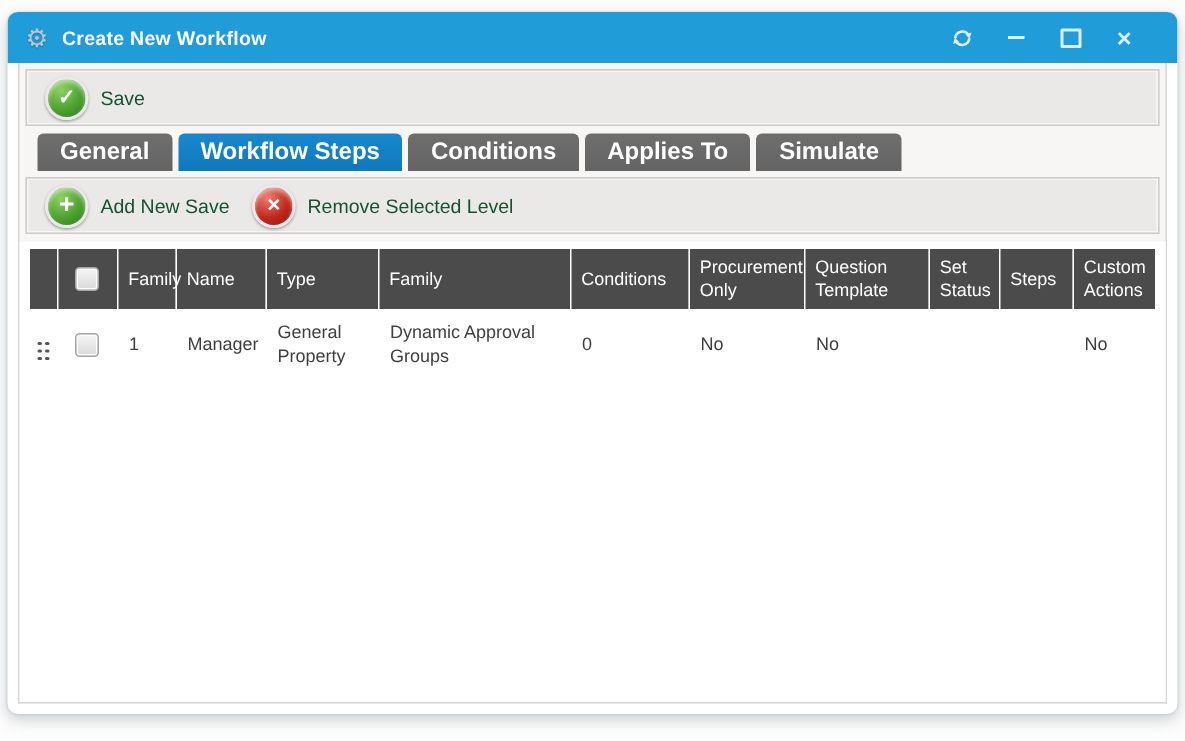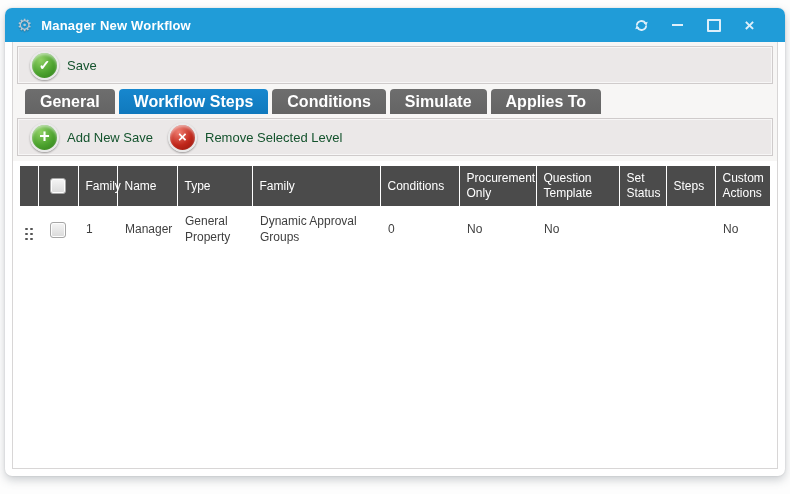--- a/index.html
+++ b/index.html
@@ -86,21 +86,21 @@
   .drag-dots i{width:2.5px;height:2.5px;background:#555;border-radius:50%;}
   .refresh-svg{display:block;}
 </style>
 </head>
 <body>
 
 <div class="window">
 
   <div class="titlebar">
     <span class="app-gear">⚙</span>
-    <span class="win-title">Manager New Workflow</span>
+    <span class="win-title">Create New Workflow</span>
     <div class="win-controls">
       <span class="ctrl">
         <svg class="refresh-svg" width="15" height="15" viewBox="0 0 16 16">
           <path d="M3 8 A5 5 0 0 1 12.4 5.9" fill="none" stroke="#ddeffa" stroke-width="1.9"></path>
           <polygon points="14.6,3.9 13.2,8.3 10.3,5.3" fill="#ddeffa"></polygon>
           <path d="M13 8 A5 5 0 0 1 3.6 10.1" fill="none" stroke="#ddeffa" stroke-width="1.9"></path>
           <polygon points="1.4,12.1 2.8,7.7 5.7,10.7" fill="#ddeffa"></polygon>
         </svg>
       </span>
       <span class="ctrl ctrl-min">
@@ -121,22 +121,22 @@
             <span class="glyph">✓</span>
           </span>
         <span class="tool-label">Save</span>
       </div>
     </div>
 
     <div class="tabstrip">
       <div class="tab">General</div>
       <div class="tab active">Workflow Steps</div>
       <div class="tab">Conditions</div>
+      <div class="tab">Applies To</div>
       <div class="tab">Simulate</div>
-      <div class="tab">Applies To</div>
     </div>
 
     <div class="panel">
       <div class="tool-btn">
         <span class="orb orb-green">
             <span class="glyph glyph-plus">+</span>
           </span>
         <span class="tool-label">Add New Save</span>
       </div>
       <div class="tool-btn" style="margin-left:6px;">

